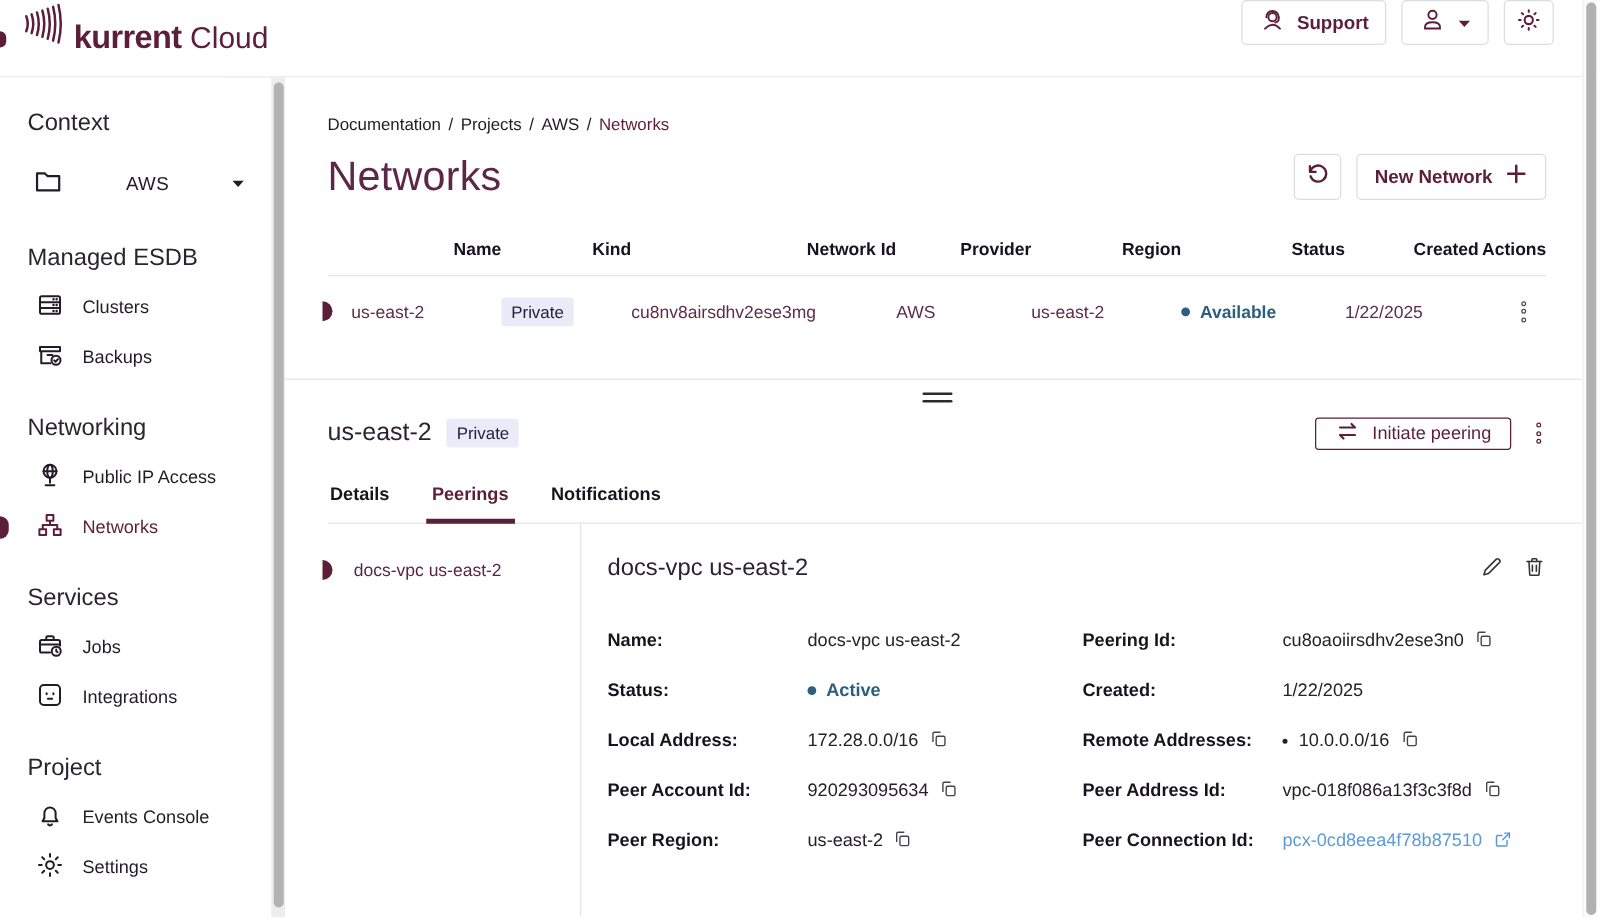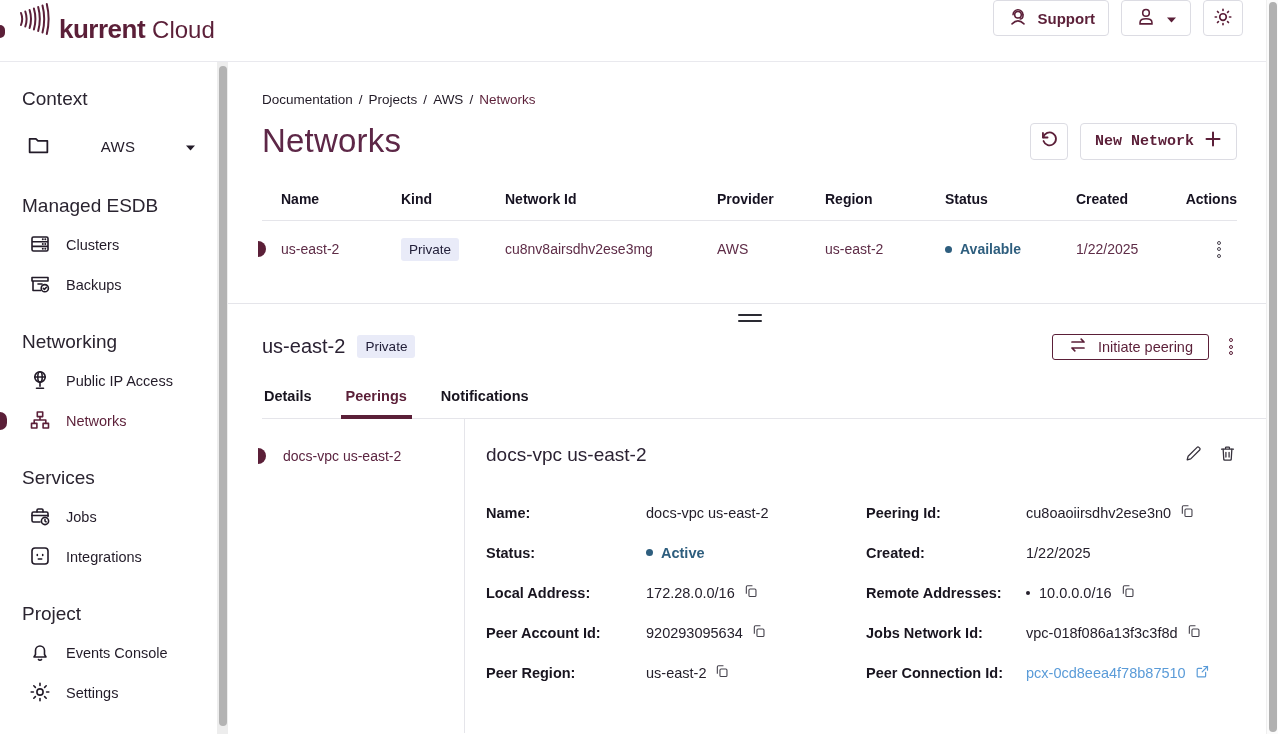--- a/index.html
+++ b/index.html
@@ -45,32 +45,32 @@
                              background:#b1b1b1; border-radius:4px; }
 
   
   main { position:absolute; top:62px; left:228px; right:12px; bottom:0; background:#fff;
          padding:30px 29px 0 34px; overflow:hidden; }
   .breadcrumb { font-size:13.5px; color:#211a26; }
   .breadcrumb .sep { margin:0 6px; }
   .breadcrumb .current { color:#5b1f38; }
   .title-row { display:flex; align-items:center; margin-top:12px; height:44px; }
   .page-title { font-size:33px; font-weight:500; color:#5d2747; letter-spacing:0.2px; }
-  .title-actions { margin-left:auto; display:flex; gap:12px; align-items:center;font-family:Liberation Mono, monospace; }
+  .title-actions { margin-left:auto; display:flex; gap:12px; align-items:center; }
   .obtn { display:flex; align-items:center; gap:10px; background:#fff; border:1px solid #dcdce3;
           border-radius:4px; height:37px; padding:0 14px; color:#5b1f38; font-family:inherit;
           font-size:15px; font-weight:600; cursor:pointer; }
   .obtn.sq { padding:0 7px; }
 
   
   .net-table { margin-top:14px; }
   .tr-grid { display:grid; grid-template-columns:120px 104px 212px 108px 120px 131px 107px 1fr;
              padding-left:19px; align-items:center; }
   .thead { height:44px; border-bottom:1px solid #e5e5ea; }
-  .thead div { font-size:14px; font-weight:700; color:#161221; }
+  .thead div { font-size:14px; font-weight:700; color:#161221;text-align:right; }
   .thead .col-actions { text-align:right; }
   .trow { position:relative; height:56px; font-size:14px; color:#5e2c47; }
   .row-marker { position:absolute; left:-4px; top:20px; width:8px; height:16px; background:#5b1f38;
                 border-radius:0 8px 8px 0; }
   .badge { display:inline-block; background:#e9ebf8; color:#23203a; font-size:13.5px;
            padding:4px 8px; border-radius:3px; }
   .status-cell { display:flex; align-items:center; gap:8px; color:#2e5e7e; font-weight:700; }
   .status-dot { width:7px; height:7px; border-radius:50%; background:#2e5e7e; }
   .col-actions-cell { display:flex; justify-content:flex-end; padding-right:12px; }
   .dots-v { display:flex; flex-direction:column; gap:2.5px; cursor:pointer; padding:4px; }
@@ -470,21 +470,21 @@
           <div class="flabel">Peer Account Id:</div>
           <div class="fval">
               <span>920293095634</span>
             <button class="copy-btn">
                 <span><svg width="14" height="14" viewBox="0 0 24 24" fill="none" stroke="#45424c" stroke-width="1.9">
                     <rect x="8.5" y="8.5" width="12" height="13" rx="2"></rect>
                     <path d="M4 16.5V5a2 2 0 0 1 2-2h8.5"></path>
                   </svg></span>
               </button>
           </div>
-          <div class="flabel">Jobs Network Id:</div>
+          <div class="flabel">Peer Address Id:</div>
           <div class="fval">
               <span>vpc-018f086a13f3c3f8d</span>
             <button class="copy-btn">
                 <span><svg width="14" height="14" viewBox="0 0 24 24" fill="none" stroke="#45424c" stroke-width="1.9">
                     <rect x="8.5" y="8.5" width="12" height="13" rx="2"></rect>
                     <path d="M4 16.5V5a2 2 0 0 1 2-2h8.5"></path>
                   </svg></span>
               </button>
           </div>
 

